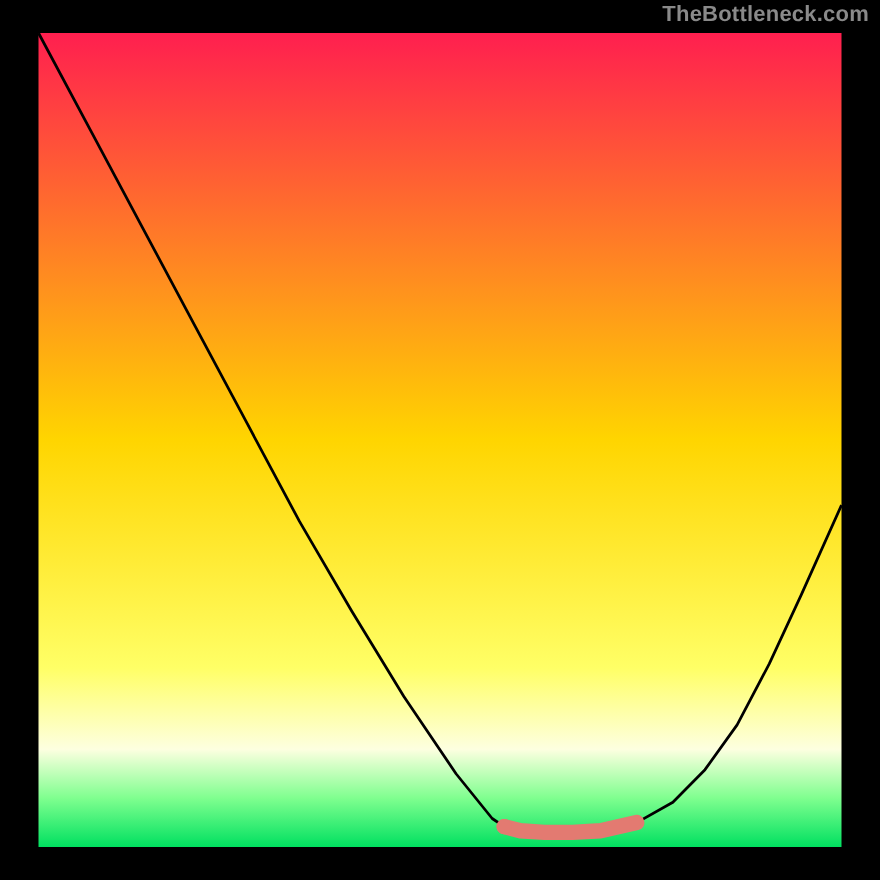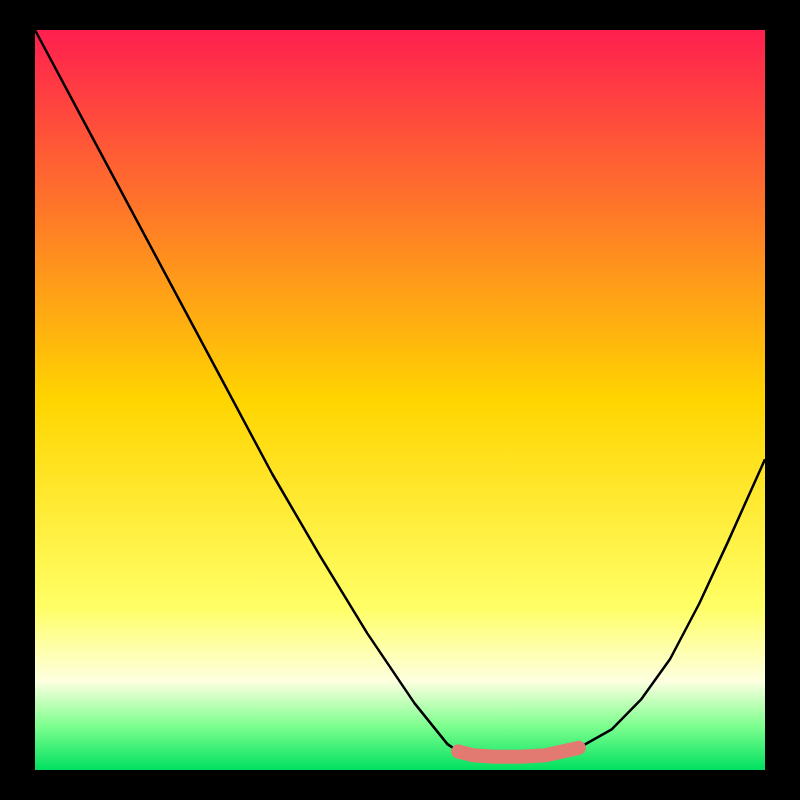--- a/index.html
+++ b/index.html
@@ -29,20 +29,21 @@
   svg {
     position: absolute;
     left: 0;
     top: 0;
   }
 </style>
 </head>
 <body>
 
 <div class="stage">
+  <div class="watermark">TheBottleneck.com</div>
   <svg id="chart-svg" width="800" height="800" viewBox="0 0 800 800">
       <defs>
         <linearGradient id="bg-grad" x1="0" y1="0" x2="0" y2="1">
           <stop offset="0%" stop-color="#ff1f4f"></stop>
           <stop offset="50%" stop-color="#ffd500"></stop>
           <stop offset="78%" stop-color="#ffff66"></stop>
           <stop offset="88%" stop-color="#fdffe0"></stop>
           <stop offset="94%" stop-color="#7fff8f"></stop>
           <stop offset="100%" stop-color="#00e060"></stop>
         </linearGradient>

